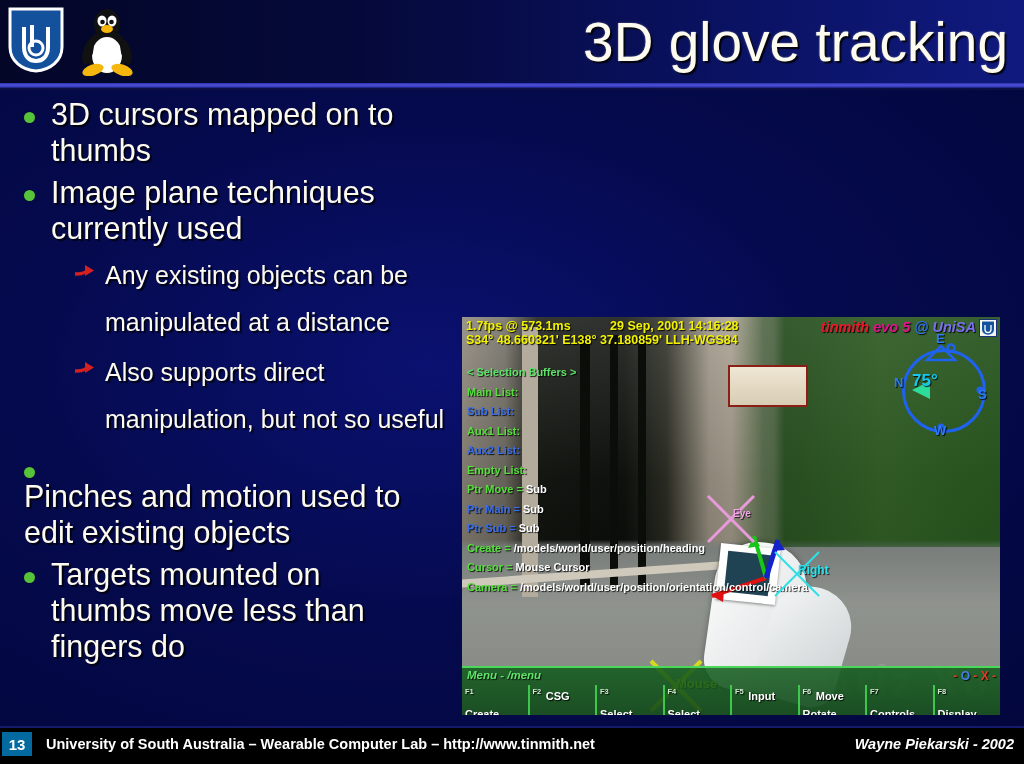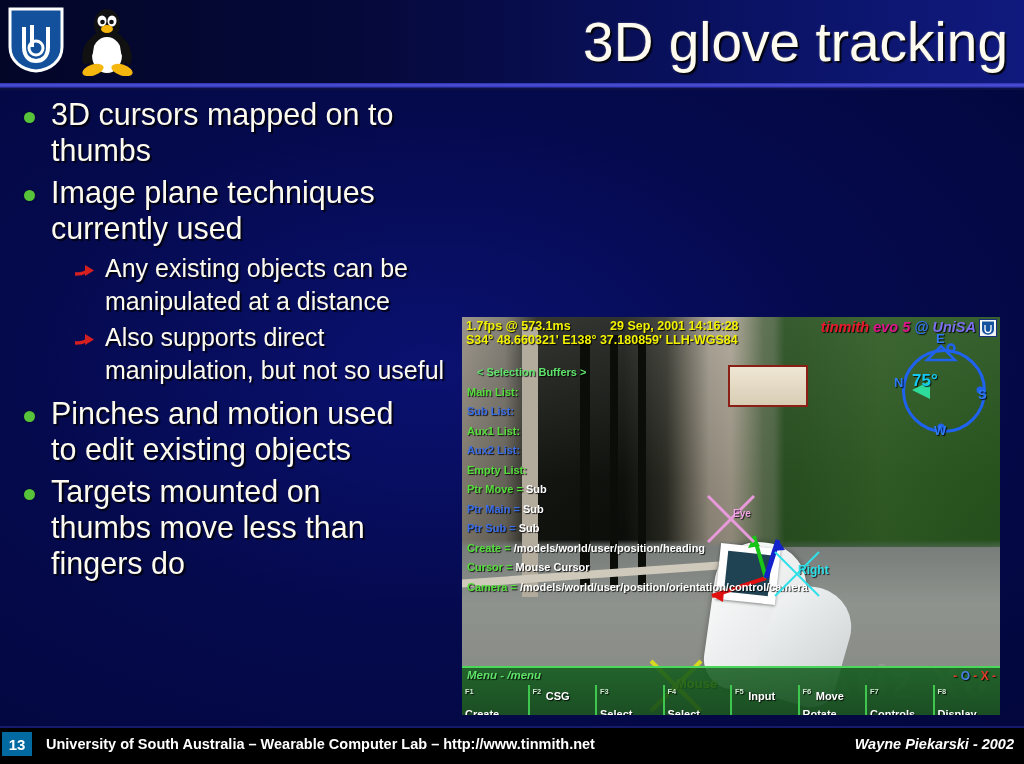--- a/index.html
+++ b/index.html
@@ -35,23 +35,23 @@
   .b1{position:relative;display:flex;align-items:flex-start;
       margin:0 0 6px 0;padding-left:24px;}
   .b1 .dot{flex:0 0 auto;width:11px;height:11px;border-radius:50%;
            background:#57c33a;margin:16px 16px 0 0;
            box-shadow:0 0 2px rgba(0,0,0,.6);}
   .b1 .txt{font-size:30.5px;line-height:36px;color:#fdfbef;font-weight:400;
            text-shadow:2px 2px 1px rgba(0,0,0,.8);}
   .b2{position:relative;display:flex;align-items:flex-start;
       margin:0 0 3px 0;padding-left:74px;}
   .b2 .arw{flex:0 0 auto;width:22px;height:22px;margin:9px 9px 0 0;position:relative;}
-  .b2 .txt{font-size:25px;line-height:33px;color:#fdfbef;font-weight:400;
+  .b2 .txt{font-size:25px;line-height:47px;color:#fdfbef;font-weight:400;
            text-shadow:2px 2px 1px rgba(0,0,0,.8);}
-  .grp2{margin-top:8px;}
+  .grp2{margin-top:8px;flex-direction:column;}
 
   
   #video{position:absolute;left:462px;top:317px;width:538px;height:398px;
          overflow:hidden;background:#3a4a42;}
   
   #vbg{position:absolute;inset:0;
        background:
         
         linear-gradient(to bottom, rgba(255,255,255,.05), rgba(0,0,0,.15) 60%),
         
@@ -100,21 +100,21 @@
   #hud-brand .c2{color:#e0148c;}
   #hud-brand .c3{color:#2f6ef0;}
   #hud-brand .c4{color:#7b6ff0;}
   #brandlogo{position:absolute;right:3px;top:2px;width:16px;height:16px;
              background:#f2f3ef;border:1px solid #1b2f7a;}
 
   
   #sellist{position:absolute;left:5px;top:46px;}
   .slrow{font-size:11px;font-weight:bold;line-height:19.5px;white-space:nowrap;
          text-shadow:1px 1px 1px rgba(0,0,0,.85);}
-  .sl-hdr{color:#5fe36a;margin-left:10px;}
+  .sl-hdr{color:#5fe36a;}
   .sl-g{color:#56df3c;}
   .sl-b{color:#3a6de8;}
   .sl-w{color:#ffffff;}
 
   
   #cur-eye{position:absolute;left:243px;top:176px;width:52px;height:52px;}
   #cur-eye .lbl{position:absolute;left:28px;top:15px;font-size:10px;font-weight:bold;
                 color:#f1a5e6;text-shadow:1px 1px 1px rgba(0,0,0,.8);}
   #cur-right{position:absolute;left:310px;top:232px;width:50px;height:50px;}
   #cur-right .lbl{position:absolute;left:26px;top:14px;font-size:12px;font-weight:bold;

